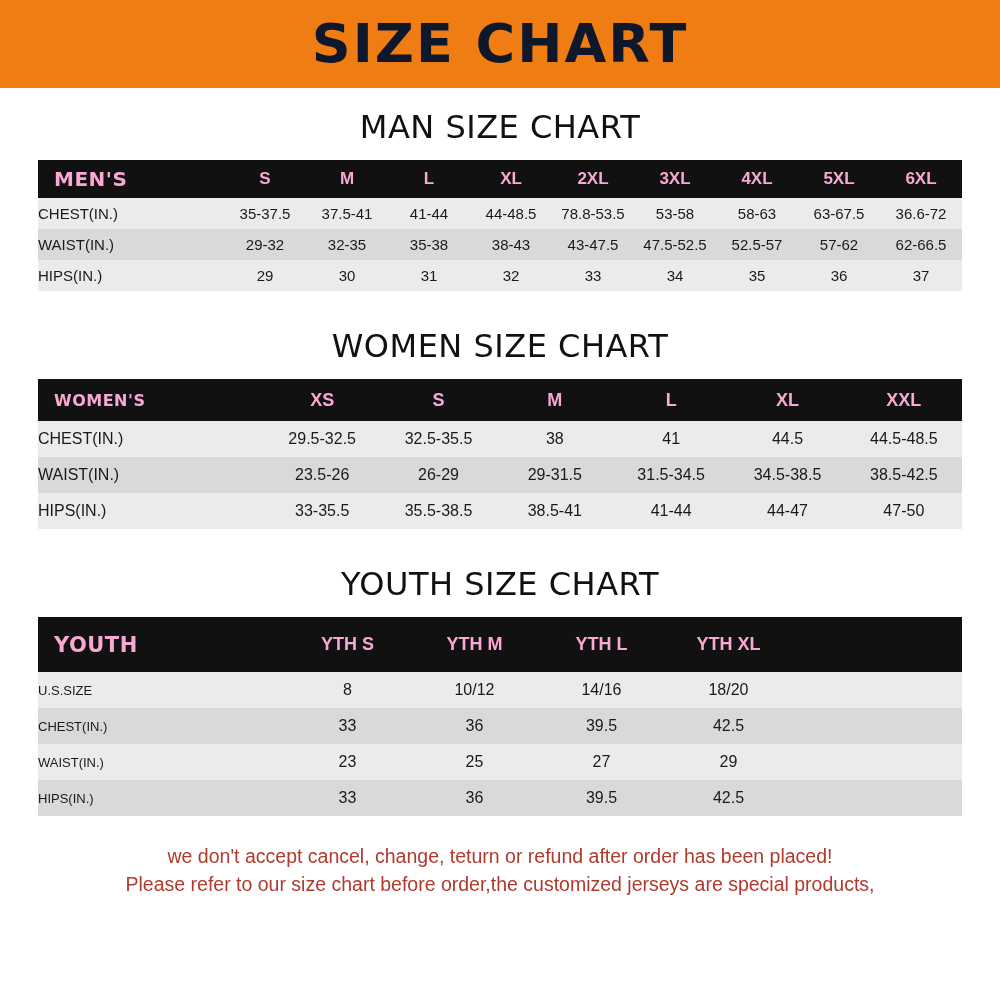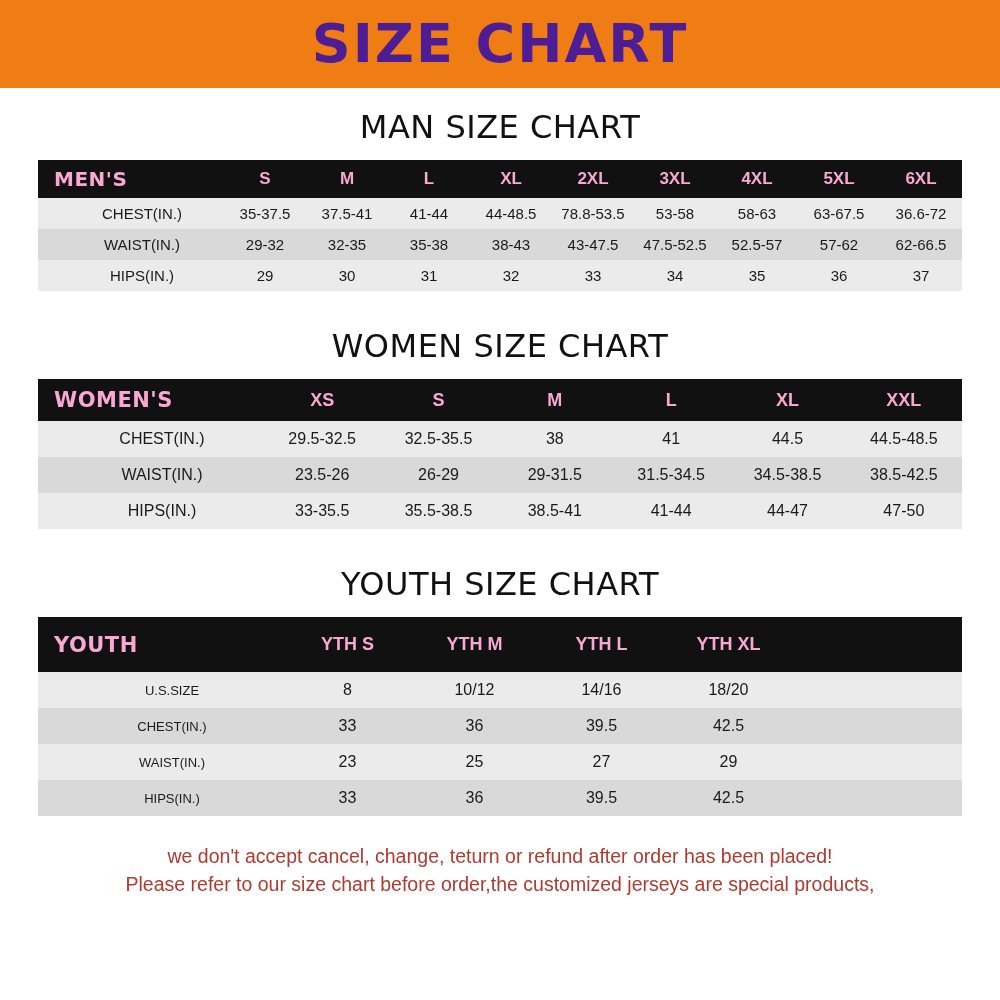--- a/index.html
+++ b/index.html
@@ -27,21 +27,21 @@
     background: #f07c14;
     display: flex;
     align-items: center;
     justify-content: center;
   }
   .banner-title {
     font-family: "DejaVu Sans", sans-serif;
     font-weight: bold;
     font-size: 54px;
     letter-spacing: 2px;
-    color: #4c1d95;
+    color: #0f172a;
     line-height: 1;
     margin: 0;
   }
 
   
   .section {
     padding: 0 38px;
   }
   .section-title {
     text-align: center;
@@ -81,33 +81,32 @@
     height: 38px;
   }
   thead th.rowhead {
     text-align: left;
     padding-left: 16px;
     font-size: 20px;
     letter-spacing: 0.5px;
     font-family: "DejaVu Sans", sans-serif;
   }
   tbody td.rowhead {
-    text-align: center;
-    padding-left: 22px;
+    text-align: left;
     font-weight: normal;
     font-size: 15px;
     margin-left: 28px;
   }
   tbody tr.odd td { background: #ebebeb; }
   tbody tr.even td { background: #d9d9d9; }
 
   
   .tbl-women th, .tbl-women td { font-size: 16px; height: 36px; }
   .tbl-women thead th { font-size: 18px; height: 42px; }
-  .tbl-women thead th.rowhead { font-size: 21px; }
+  .tbl-women thead th.rowhead { font-size: 16px; }
   .tbl-women tbody td.rowhead { font-size: 16px; }
 
   .tbl-youth th, .tbl-youth td { font-size: 16px; height: 36px; }
   .tbl-youth thead th { font-size: 18px; height: 55px; }
   .tbl-youth thead th.rowhead { font-size: 21px; }
   .tbl-youth tbody td.rowhead { font-size: 13px; }
 
   
   .note {
     margin: 26px 20px 0 20px;

